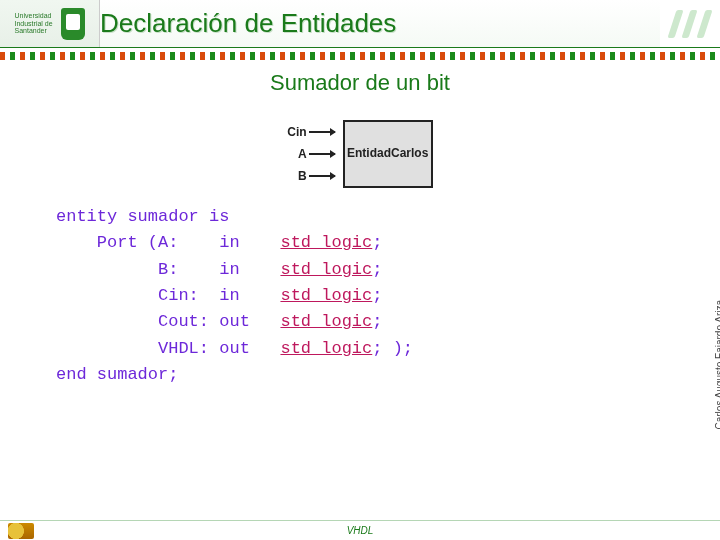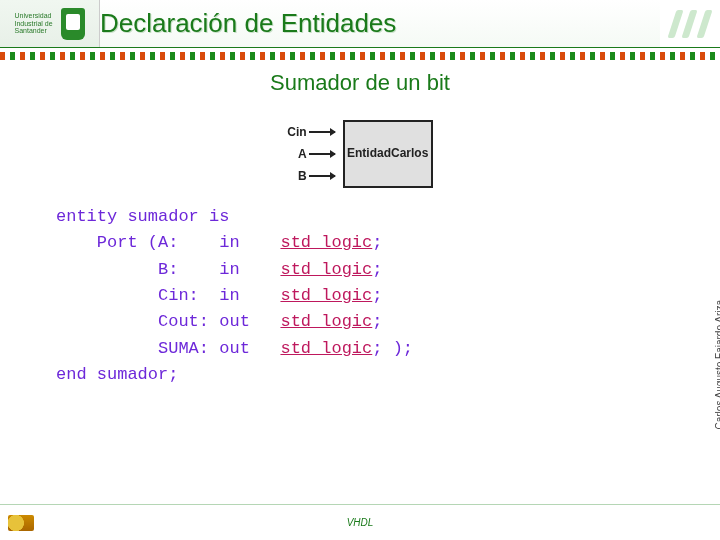--- a/index.html
+++ b/index.html
@@ -155,21 +155,21 @@
     right: 6px;
     top: 300px;
     transform: rotate(-90deg);
     transform-origin: right top;
     font-size: 10px;
     color: #444;
   }
   .footer {
     position: absolute;
     left: 0; right: 0; bottom: 0;
-    height: 36px;
+    height: 20px;
     border-top: 1px solid #b5d6b5;
     display: flex;
     align-items: center;
     font-size: 10px;
     font-style: italic;
     color: #1a7a1a;
     background: #fff;
   }
   .footer-icon {
     width: 26px;
@@ -232,21 +232,21 @@
     <div>Entidad</div>
     <div>Carlos</div>
   </div>
 </div>
 
 <div class="code-block"><span class="kw">entity sumador is</span>
 <span class="kw">    Port (A:    in    </span><span class="type">std_logic</span><span class="kw">;</span>
 <span class="kw">          B:    in    </span><span class="type">std_logic</span><span class="kw">;</span>
 <span class="kw">          Cin:  in    </span><span class="type">std_logic</span><span class="kw">;</span>
 <span class="kw">          Cout: out   </span><span class="type">std_logic</span><span class="kw">;</span>
-<span class="kw">          SUMA: out   </span><span class="type">std_logic</span><span class="kw">; );</span>
+<span class="kw">          VHDL: out   </span><span class="type">std_logic</span><span class="kw">; );</span>
 <span class="kw">end sumador;</span></div>
 
 <div class="side-author">Carlos Augusto Fajardo Ariza</div>
 
 <div class="footer">
   <div class="footer-icon"></div>
   <div class="footer-title">VHDL</div>
 </div>
 
 </body></html>

